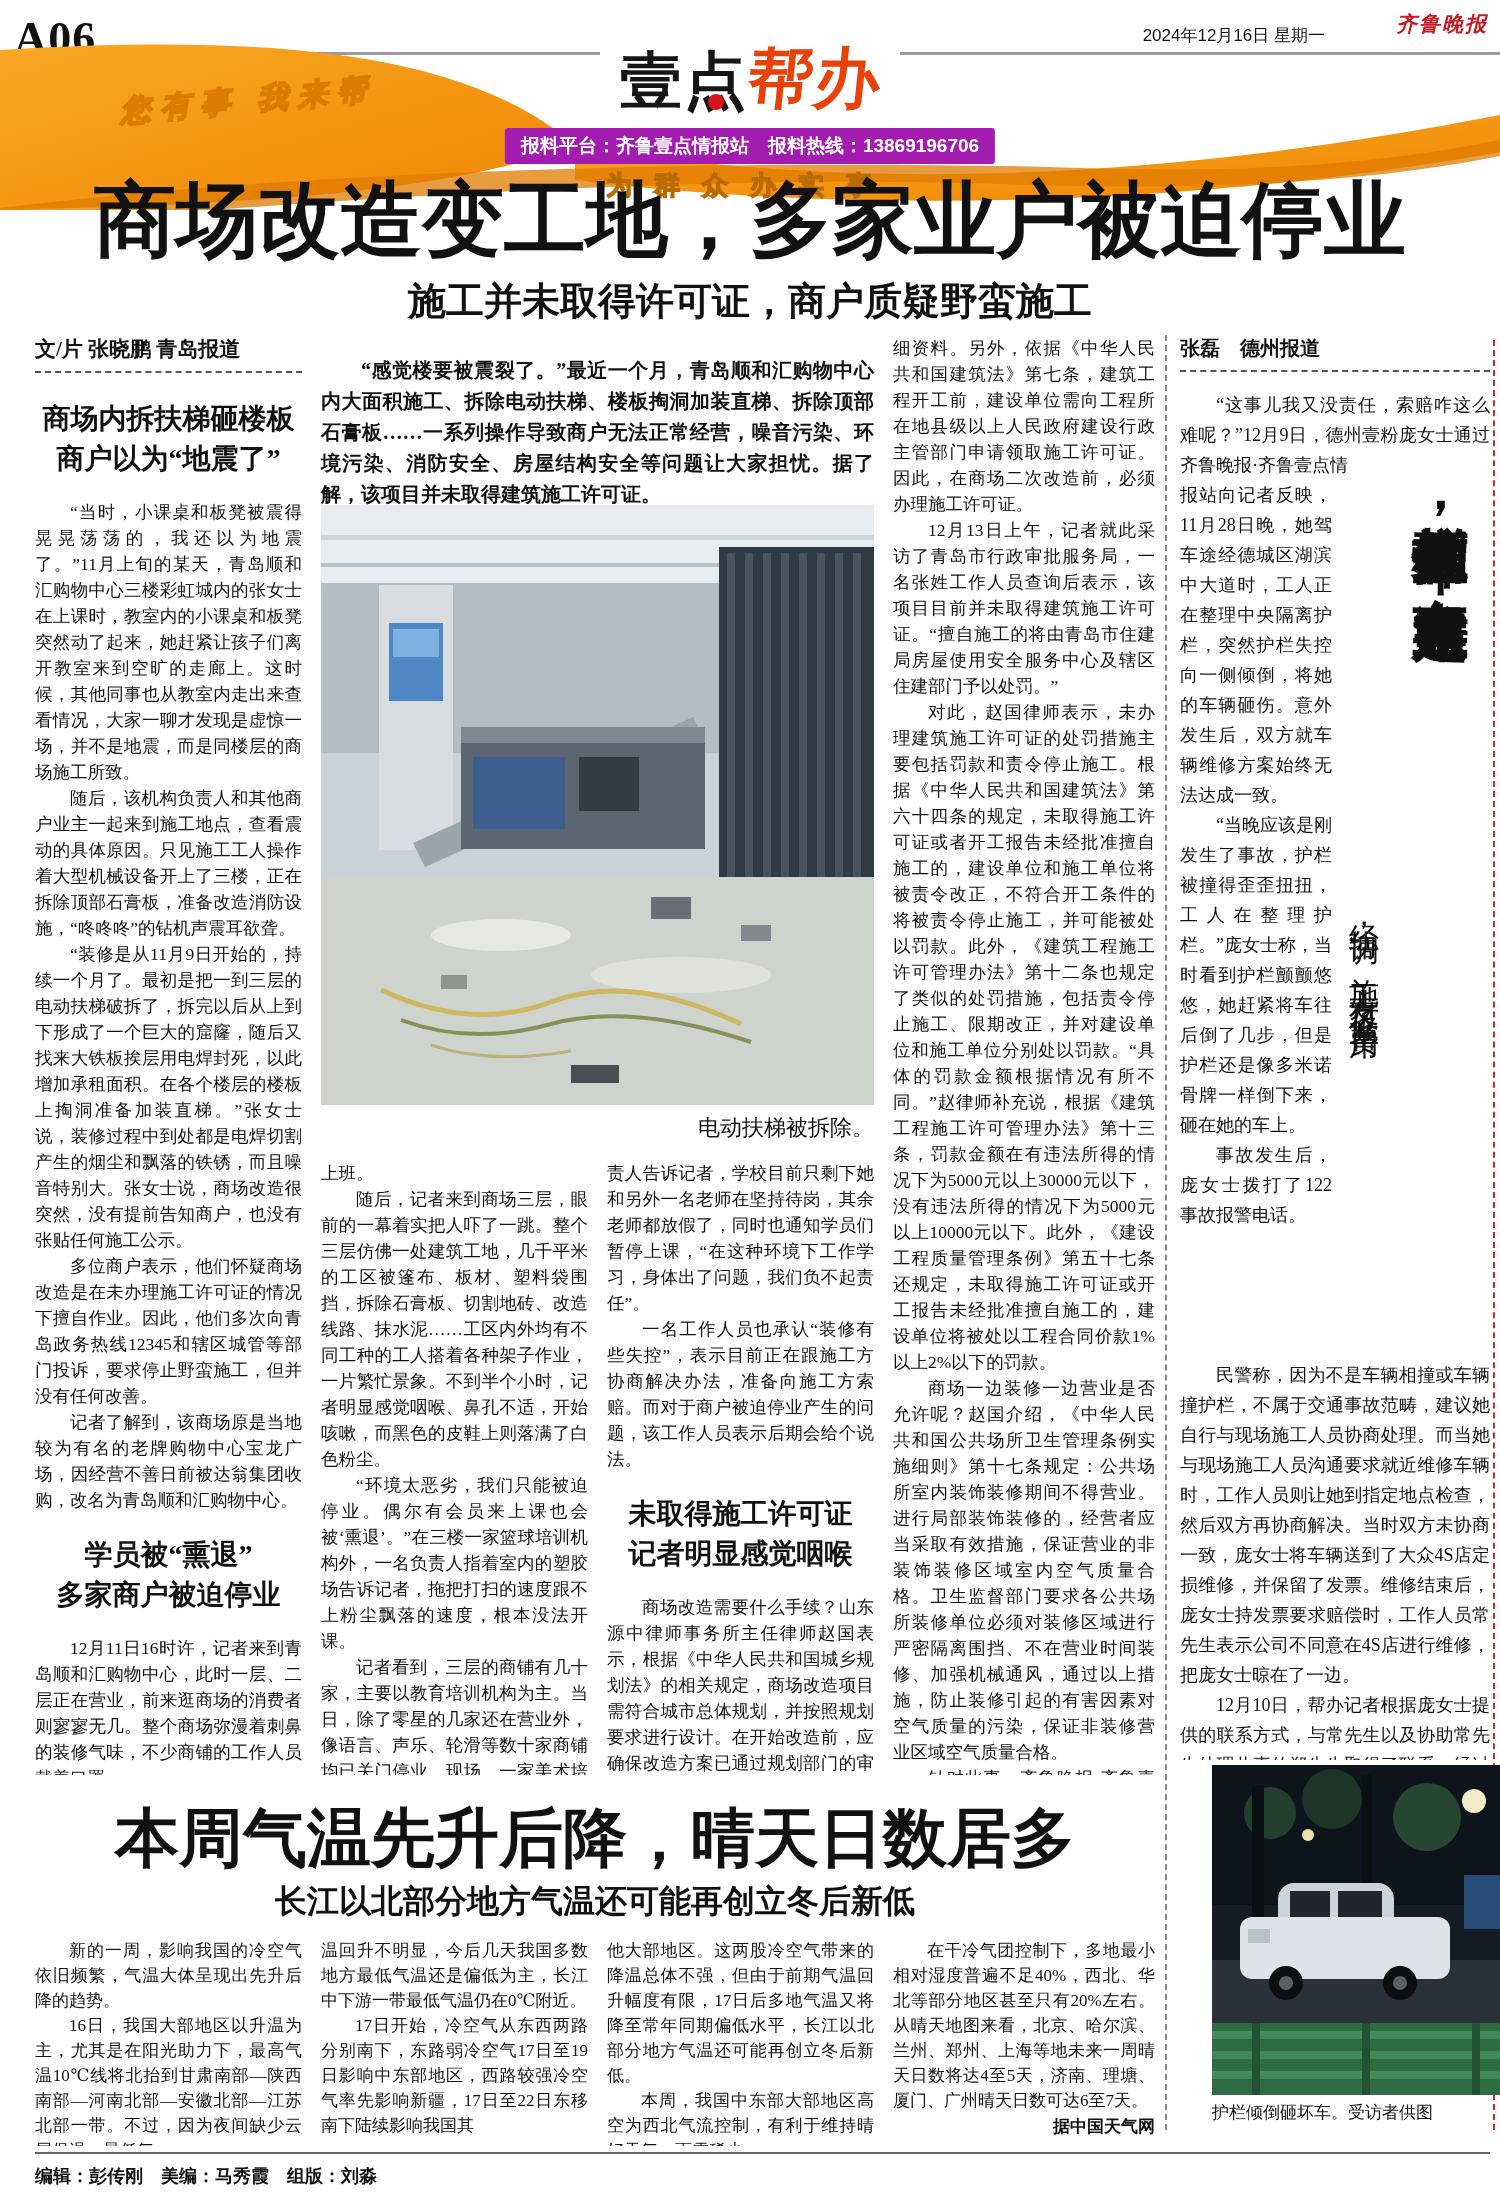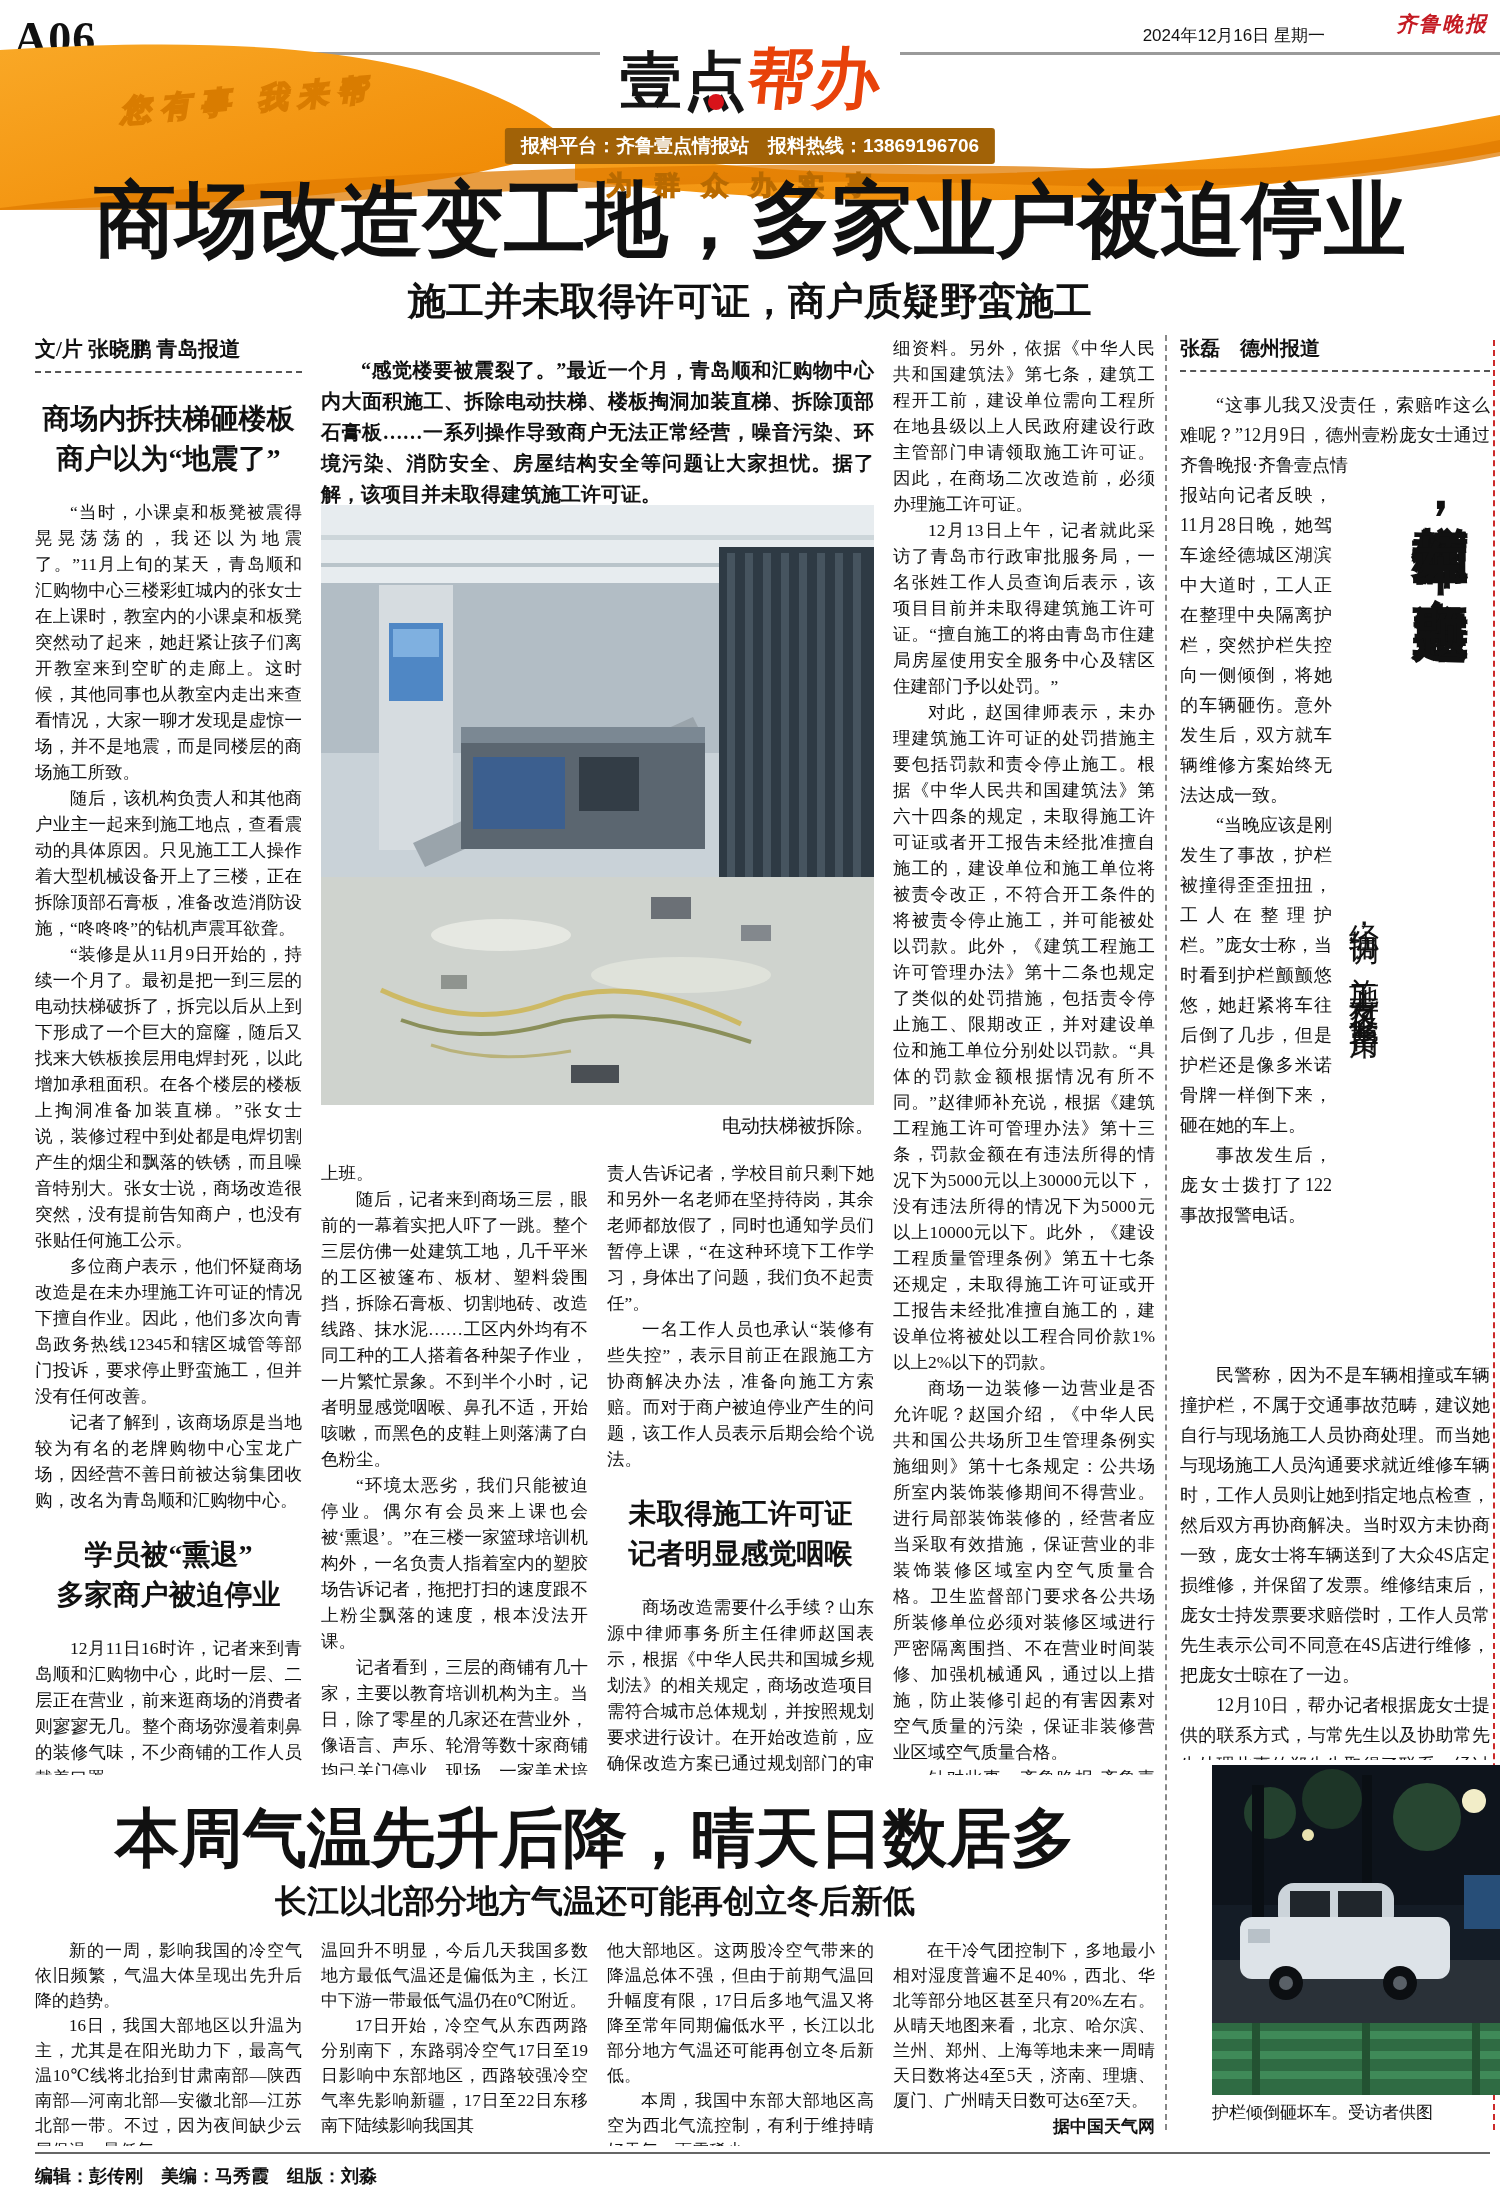--- a/index.html
+++ b/index.html
@@ -11,34 +11,34 @@
   .dateline{font-size:17px;font-family:"Liberation Sans","DejaVu Sans",sans-serif;}
   .masthead{font-size:21px;font-weight:900;color:#c41a22;font-style:italic;letter-spacing:2px;}
   .toprule{height:3px;background:#9a9a9a;}
   .slogan{font-size:30px;font-weight:900;color:#fff6e2;-webkit-text-stroke:2px #d97c00;
           letter-spacing:10px;transform:rotate(-5deg);font-style:italic;}
   .logo{display:flex;align-items:flex-end;gap:2px;}
   .logo .yi{font-size:62px;font-weight:900;color:#151515;line-height:1;}
   .logo .dian{font-size:62px;font-weight:900;color:#151515;line-height:1;position:relative;}
   .logo .dot{position:absolute;left:24px;bottom:2px;width:16px;height:16px;border-radius:50%;background:#d8131a;}
   .logo .bb{font-size:66px;font-weight:900;color:#e8420a;line-height:1;transform:skewX(-6deg);}
-  .infobar{background:#a16207;color:#fff;font-family:"Liberation Sans","DejaVu Sans",sans-serif;
+  .infobar{background:#a21caf;color:#fff;font-family:"Liberation Sans","DejaVu Sans",sans-serif;
            font-size:19px;font-weight:bold;padding:5px 16px;border-radius:3px;white-space:nowrap;}
   .subslogan{font-size:26px;font-weight:900;color:#fffbe0;-webkit-text-stroke:1.5px #b96a00;letter-spacing:22px;}
   
   .mainhead{width:100%;text-align:center;font-size:82px;font-weight:900;letter-spacing:0px;line-height:1.05;}
   .mainsub{width:100%;text-align:center;font-size:38px;font-weight:700;}
   
   .byline{font-size:21px;font-weight:700;border-bottom:2px dashed #555;padding-bottom:8px;margin-bottom:26px;}
   .p{font-size:17.5px;line-height:26px;text-align:justify;text-indent:2em;margin:0;}
   .p.cont{text-indent:0;}
   .lede{font-size:20px;font-weight:700;line-height:31px;text-align:justify;text-indent:2em;}
   .colhead{font-weight:900;font-size:28px;text-align:center;line-height:40px;margin:22px 0 20px 0;}
   .col{overflow:hidden;}
-  .caption{font-size:19px;text-align:right;margin-top:8px;}
+  .caption{font-size:22px;text-align:right;margin-top:8px;}
   
   .side-byline{font-size:20px;font-weight:700;border-bottom:2px dashed #555;padding-bottom:8px;margin-bottom:18px;}
   .sp{font-size:18px;line-height:30px;text-align:justify;margin:0;}
   .sp.ind{text-indent:2em;}
   .side-mid{display:flex;flex-direction:row;height:880px;overflow:hidden;}
   .side-mid-text{flex:0 0 152px;overflow:hidden;}
   .vsub{writing-mode:vertical-rl;text-orientation:upright;font-size:30px;line-height:1.3;
         padding-top:420px;flex:0 0 52px;letter-spacing:6px;}
   .vhead{writing-mode:vertical-rl;text-orientation:upright;font-size:56px;font-weight:900;
          line-height:1.55;flex:0 0 100px;letter-spacing:2px;}

